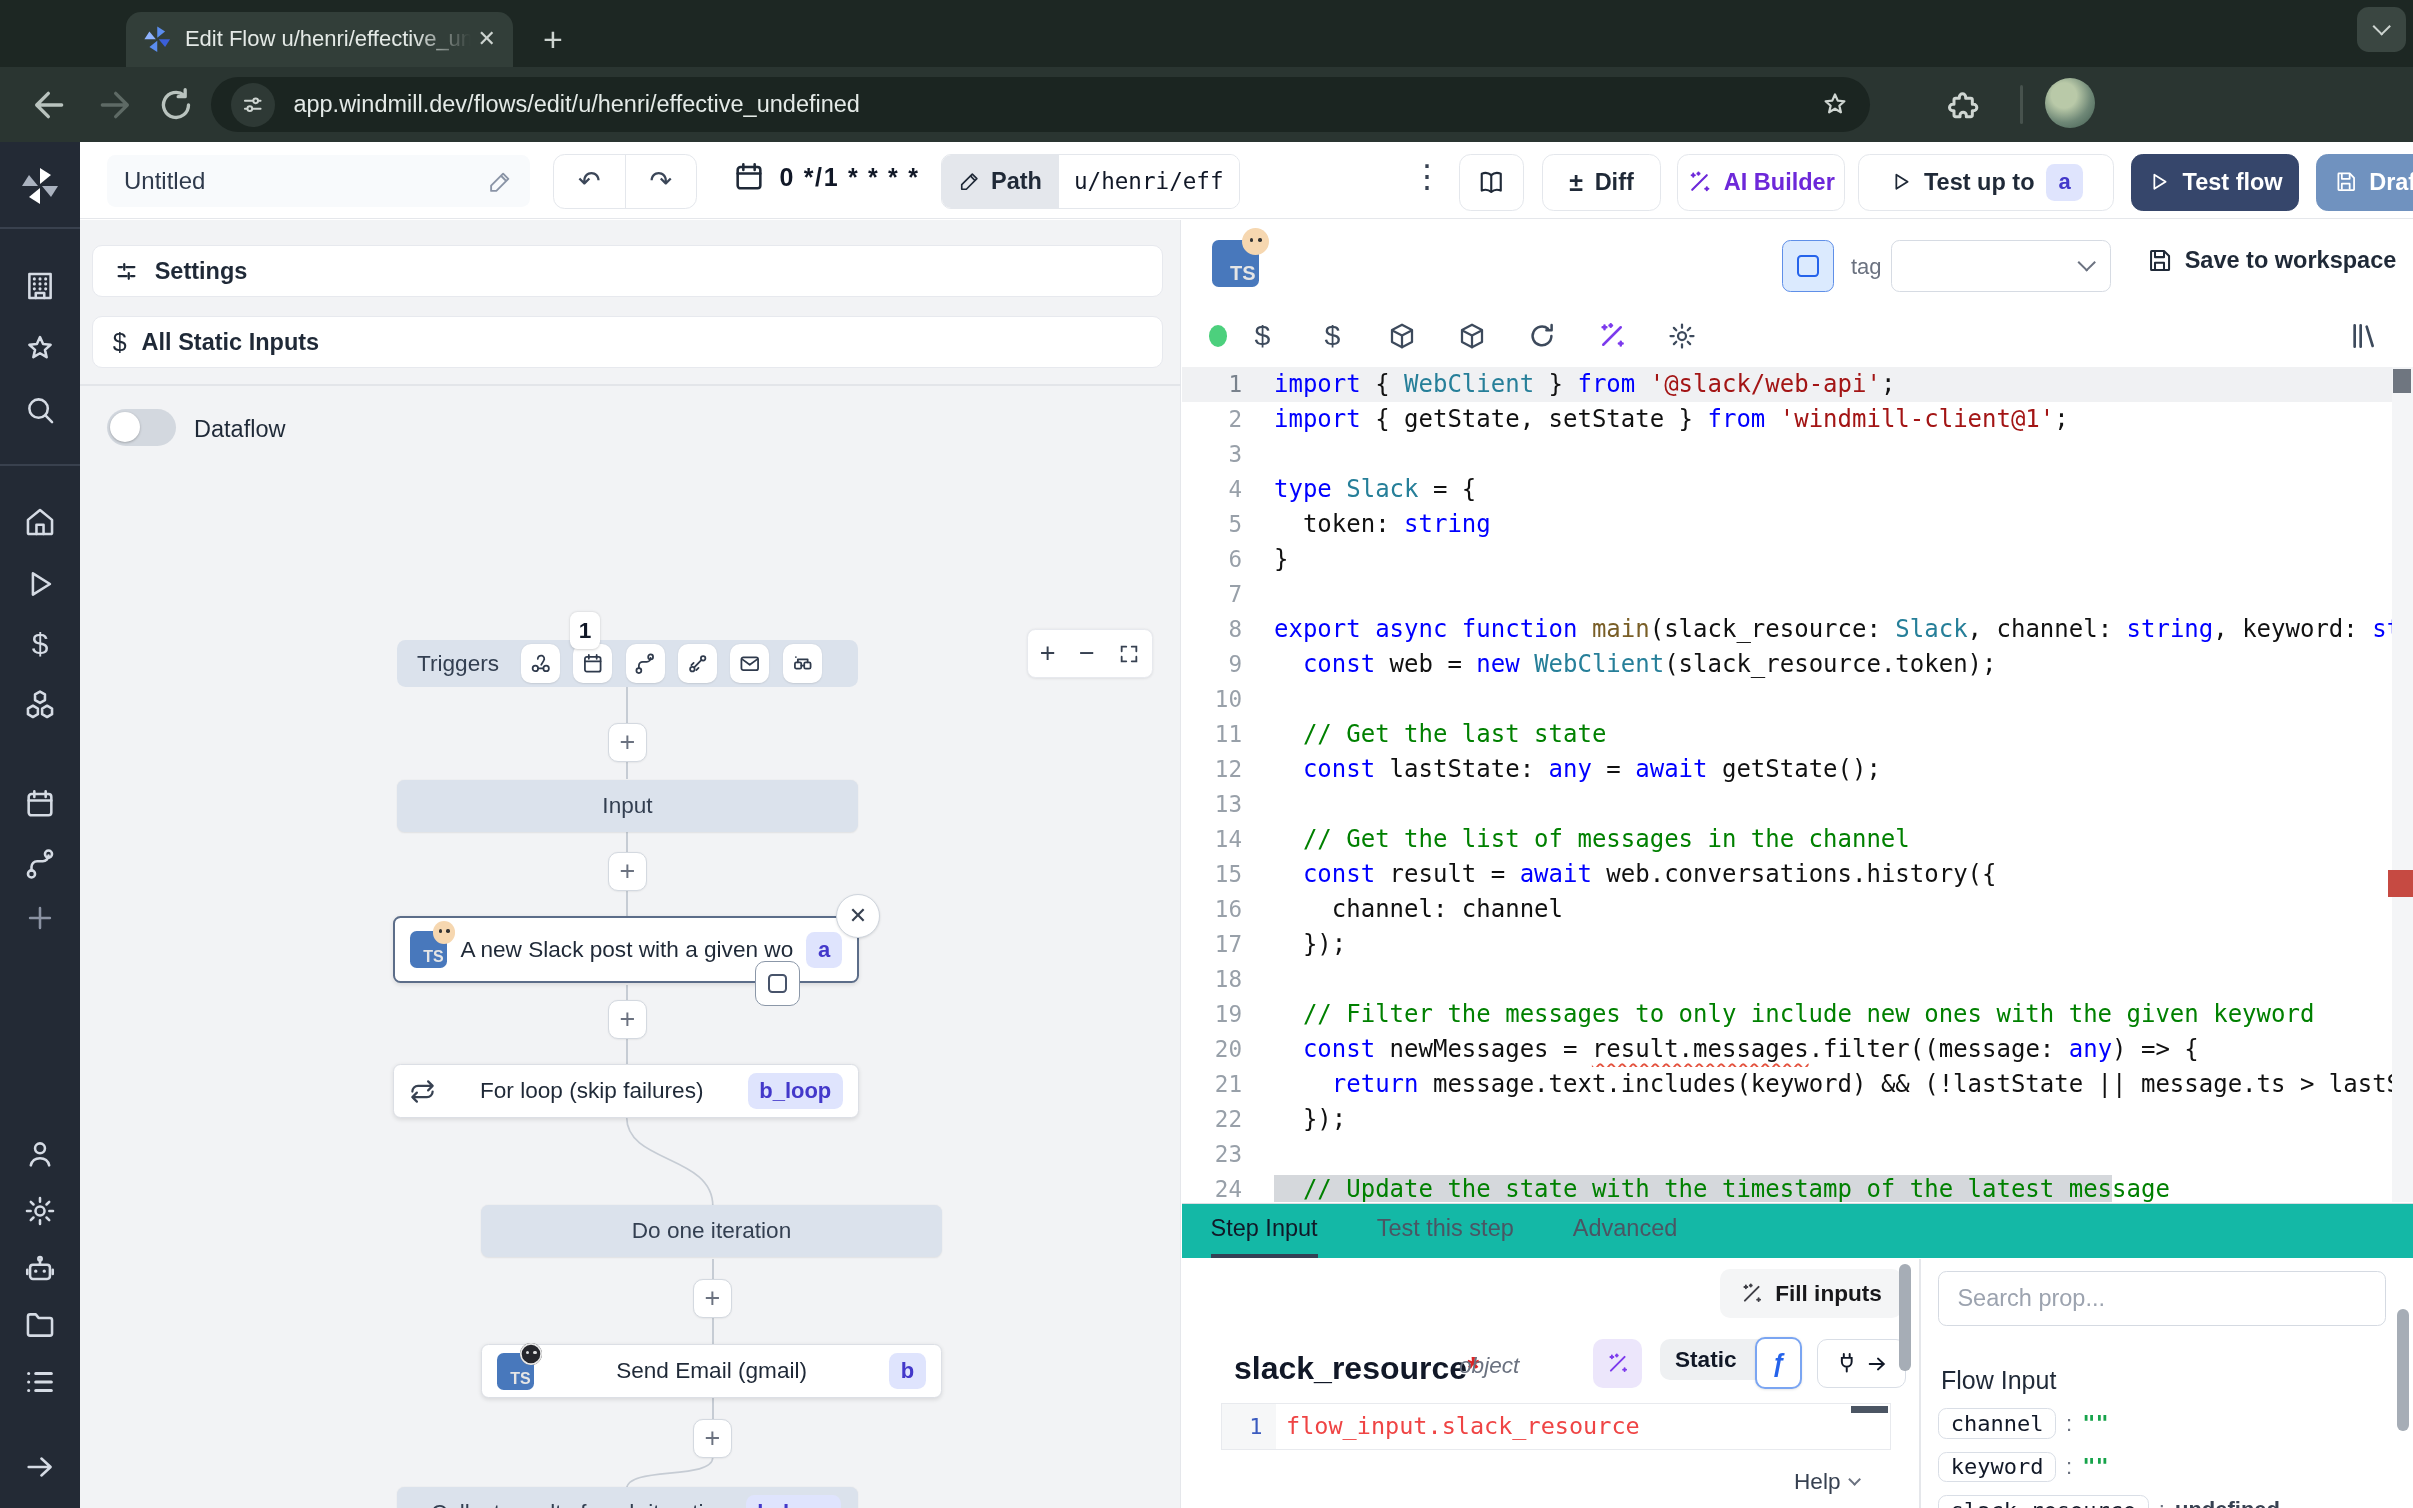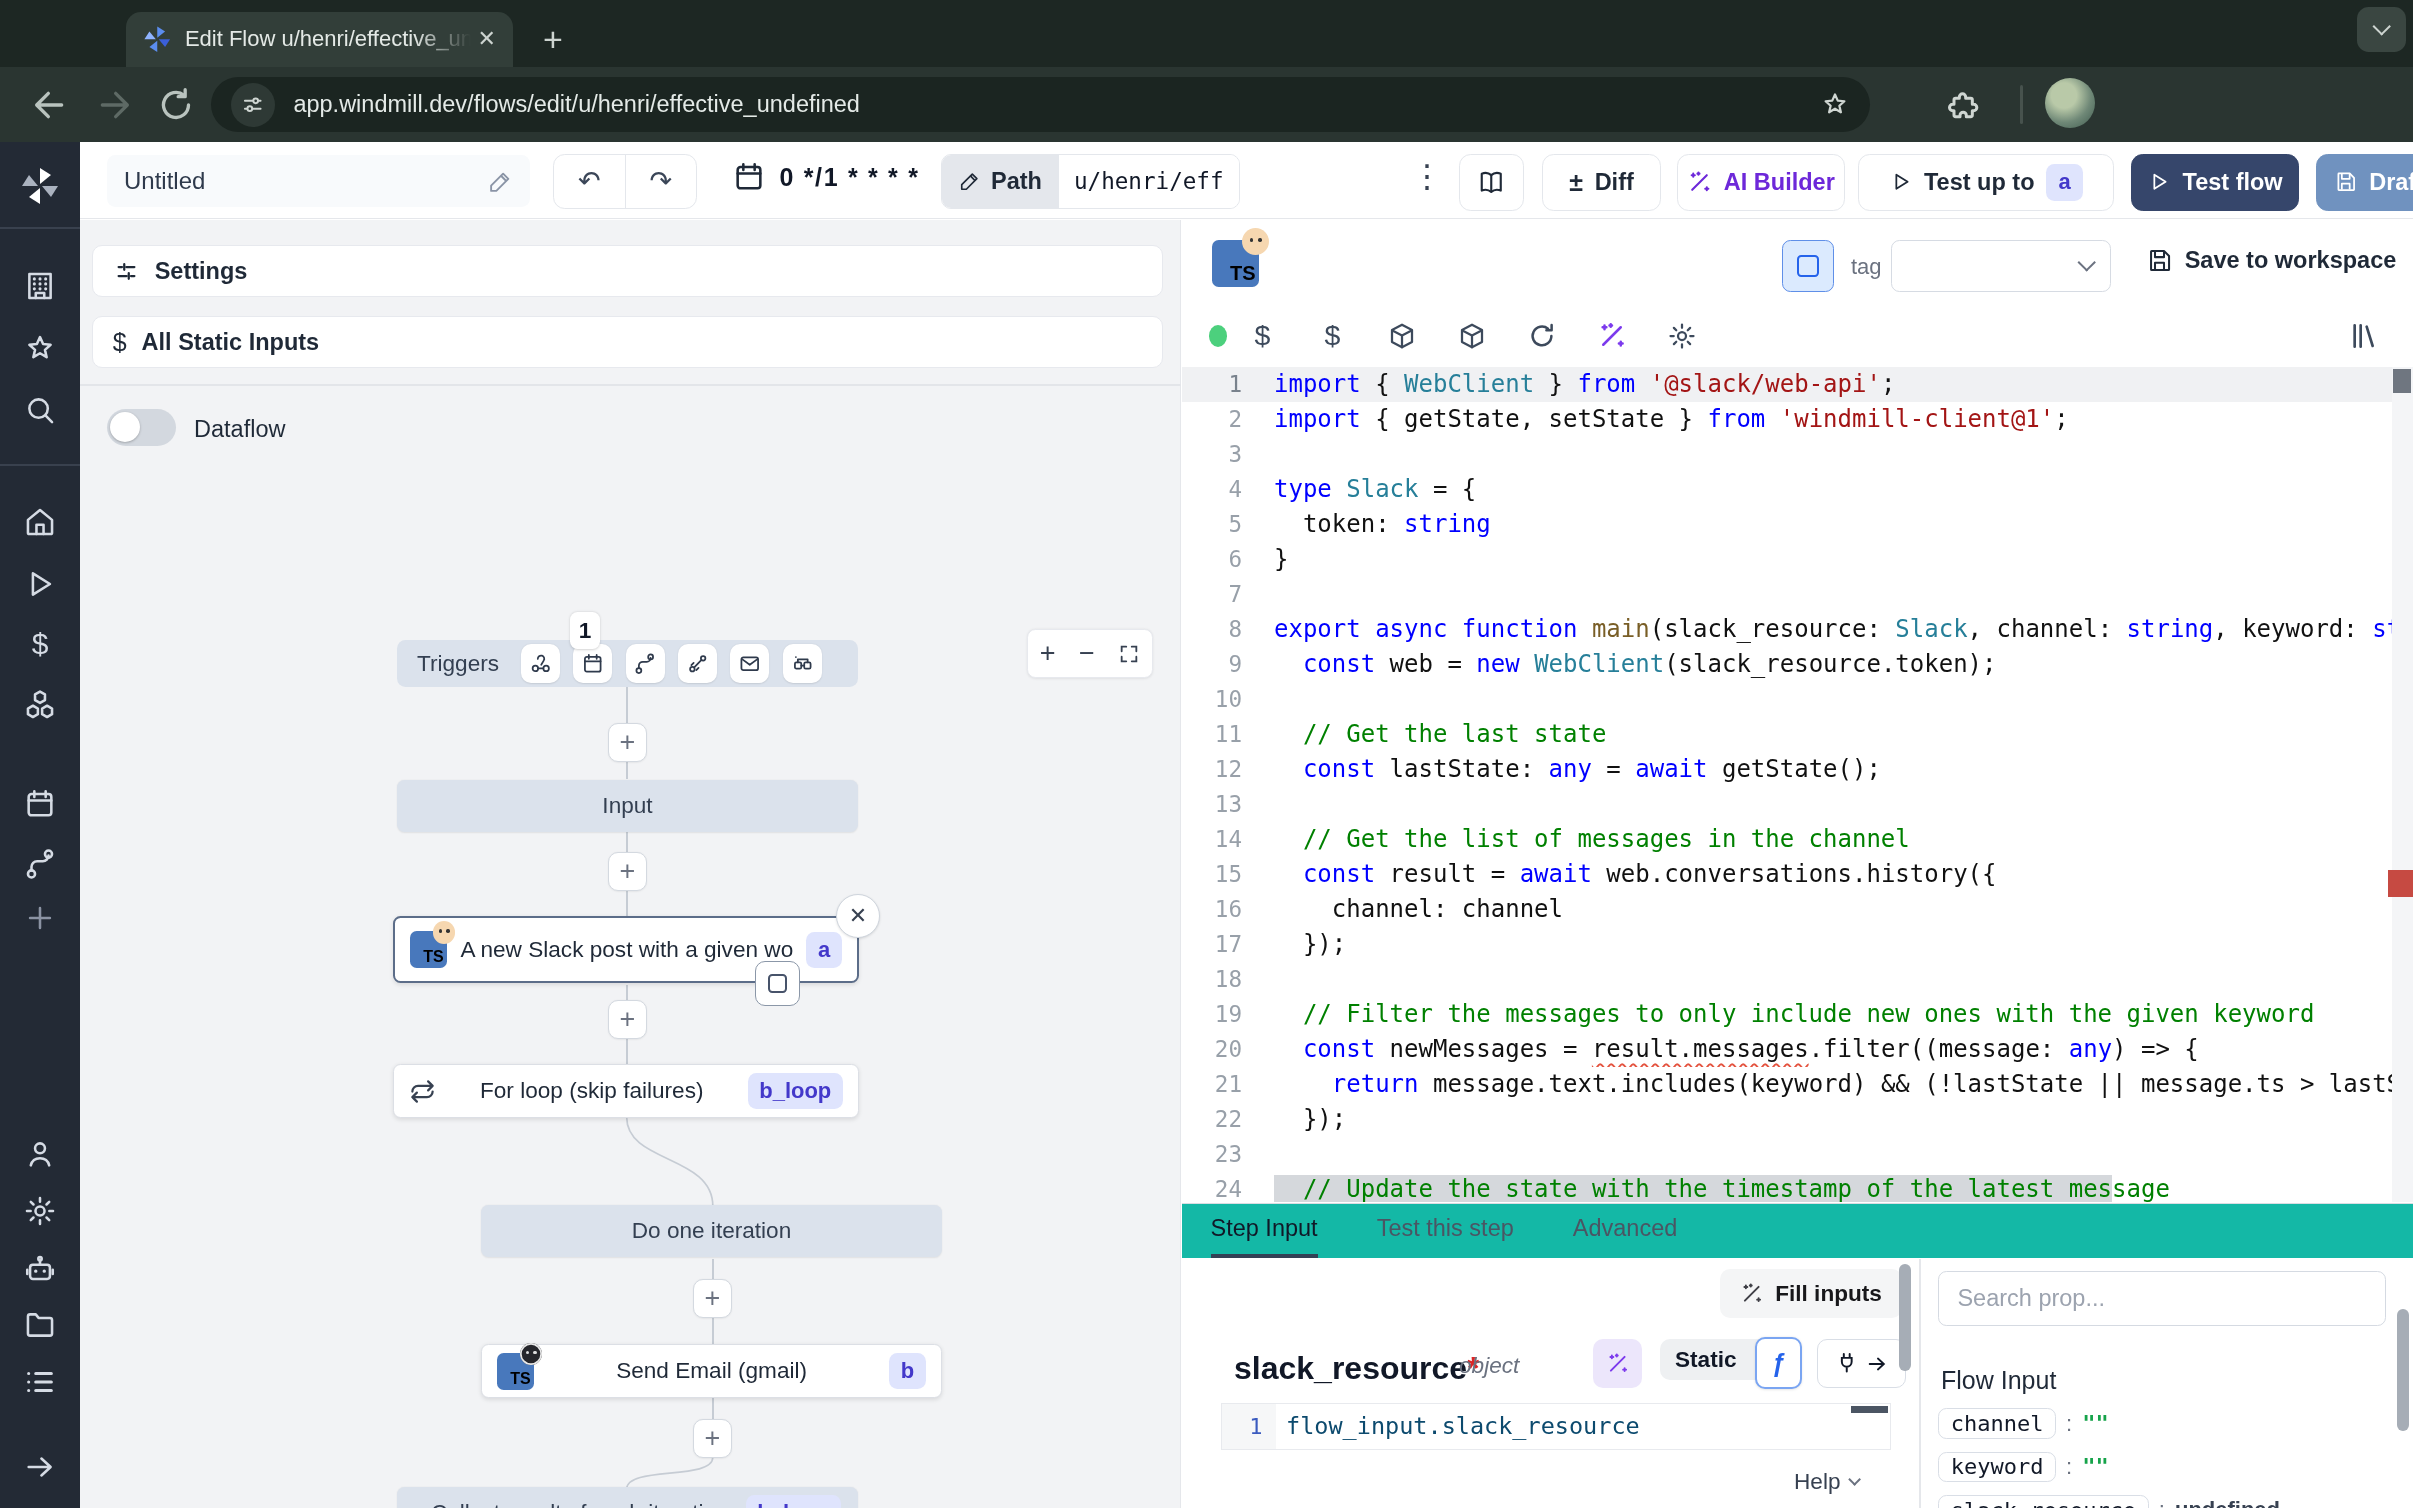--- a/index.html
+++ b/index.html
@@ -82,21 +82,21 @@
   .triggers-bar { position:absolute; left:317px; top:256px; width:461px; height:47px; background:#dbe2ec; border-radius:8.4px;
                   display:flex; align-items:center; padding:0 20px; gap:13.4px; font-size:22.6px; color:#333f51; }
   .tr-ic { width:39px; height:39px; background:#fff; border-radius:10px; box-shadow:0 0.8px 1.7px rgba(0,0,0,.10);
            display:flex; align-items:center; justify-content:center; color:#2f3a4c; }
   .tr-ic svg { width:23.5px; height:23.5px; }
   .tr-badge { position:absolute; left:490px; top:228px; width:30px; height:37px; background:#fff; border-radius:7.5px; box-shadow:0 0.8px 2.5px rgba(0,0,0,.18);
               display:flex; align-items:center; justify-content:center; font-size:22.6px; font-weight:700; color:#111827; z-index:3; }
   .zoomctl { position:absolute; left:947px; top:245px; width:126px; height:49px; background:#fff; border:0.8px solid #e7e9ee; border-radius:8.4px;
              box-shadow:0 0.8px 2.5px rgba(0,0,0,.08); display:flex; align-items:center; justify-content:space-around; font-size:27px; color:#374151; }
   .ts-badge { position:relative; width:37px; height:37px; background:#4878bc; border-radius:6.7px; flex:none; }
-  .ts-badge .ts { position:absolute; right:3.4px; bottom:1.7px; color:#000000; font-weight:700; font-size:16px; }
+  .ts-badge .ts { position:absolute; right:3.4px; bottom:1.7px; color:#e5e5e5; font-weight:700; font-size:16px; }
   .mini-face { position:absolute; right:-8.4px; top:-10px; width:22.6px; height:22.6px; border-radius:50%; background:#f6d7b0; }
   .mini-face.dark { background:#26262b; box-shadow:inset 0 0 0 1.7px #e8e8e8; }
   .mini-face i { position:absolute; width:3.4px; height:3.4px; border-radius:50%; background:#333; top:8.4px; }
   .mini-face i.l { left:5.9px; } .mini-face i.r { right:5.9px; }
   .mini-face.dark i { background:#dedede; }
   .node-x { position:absolute; width:44px; height:44px; background:#fff; border:1.7px solid #cfd5dd; border-radius:50%;
             display:flex; align-items:center; justify-content:center; font-size:22px; color:#374151; box-shadow:0 0.8px 2.5px rgba(0,0,0,.12); z-index:4; }
   .node-sq { position:absolute; width:45px; height:45px; background:#fff; border:1.7px solid #8b97a8; border-radius:10px;
              display:flex; align-items:center; justify-content:center; z-index:4; }
   .node-sq i { width:18.4px; height:18.4px; border:2.5px solid #47536a; border-radius:4.2px; }
@@ -148,21 +148,21 @@
               display:flex; align-items:center; justify-content:center; color:#7c3aed; }
   .static-group { position:absolute; left:478px; top:80px; width:137px; height:41px; background:#eef0f2; border-radius:10px;
                   display:flex; align-items:center; padding-left:15px; font-size:22.6px; font-weight:600; color:#111827; }
   .fn-btn { position:absolute; right:-5px; top:-1.7px; width:47px; height:52px; background:#fff; border:2.5px solid #7aa5f2; border-radius:10px;
             display:flex; align-items:center; justify-content:center; font-size:25px; font-weight:700; font-style:italic; color:#2563eb; box-shadow:0 0.8px 2.5px rgba(0,0,0,.1); }
   .plug-btn { position:absolute; left:635px; top:80px; width:89px; height:49px; background:#fff; border:1.7px solid #d9dee6; border-radius:10px;
               display:flex; align-items:center; justify-content:center; gap:6.7px; color:#111827; }
   .expr { position:absolute; left:39px; top:144px; width:670px; height:47px; border:0.8px solid #e8eaee; background:#fff; display:flex;
           font-family:"DejaVu Sans Mono", monospace; font-size:23.5px; }
   .expr .gut { width:54px; background:#f6f7f8; color:#3b5bbf; text-align:right; padding-right:13.4px; line-height:45px; font-size:22px; flex:none; }
-  .expr .body { flex:1; line-height:45px; padding-left:10px; color:#0c4a6e; white-space:nowrap; overflow:hidden; position:relative; }
+  .expr .body { flex:1; line-height:45px; padding-left:10px; color:#ef4444; white-space:nowrap; overflow:hidden; position:relative; }
   .expr .mini-sb { position:absolute; right:1.7px; top:1.7px; width:37px; height:7.5px; background:#4b5563; }
   .help { position:absolute; left:612px; top:210px; display:flex; align-items:center; gap:10px; font-size:22.6px; color:#374151; }
   .help .chev { width:9.2px; height:9.2px; border-width:2.1px; margin-top:-5px; }
   .mid-sbthumb { position:absolute; left:1899px; top:1264px; width:11.7px; height:107px; background:#a6adb6; border-radius:5.9px; }
   .props-divider { position:absolute; left:1919px; top:1259px; width:1.7px; height:250px; background:#e5e7eb; }
   .props-panel { position:absolute; left:1921px; top:1259px; width:493px; height:250px; background:#fff; }
   .search-prop { position:absolute; left:17px; top:11.7px; width:448px; height:55px; border:1.7px solid #d5dae2; border-radius:8.4px;
                  font-size:23.5px; padding:0 18.4px; color:#374151; outline:none; font-family:"Liberation Sans",sans-serif; }
   .search-prop::placeholder { color:#9ca3af; }
   .props-hdr { position:absolute; left:20px; top:107px; font-size:25px; color:#1f2937; font-weight:500; }

